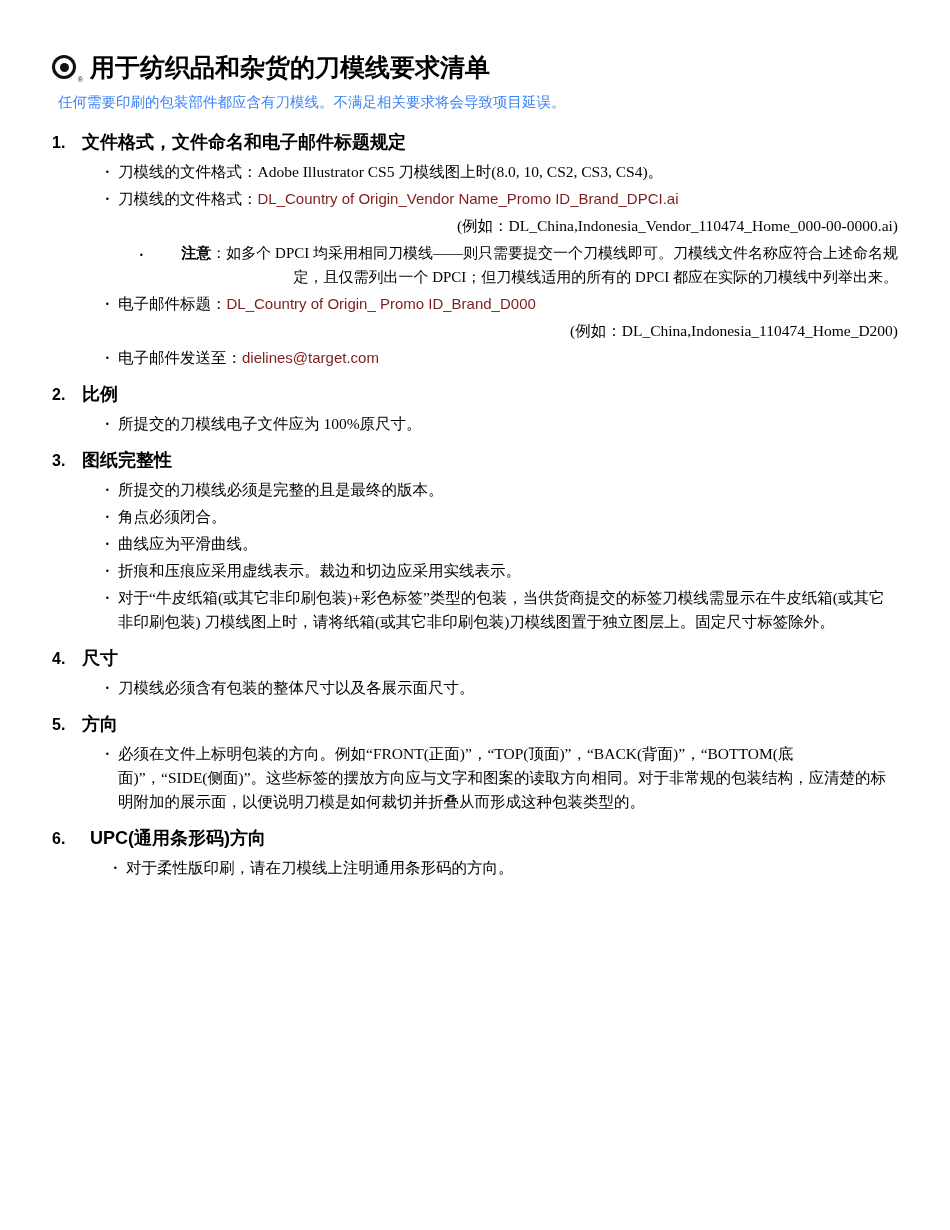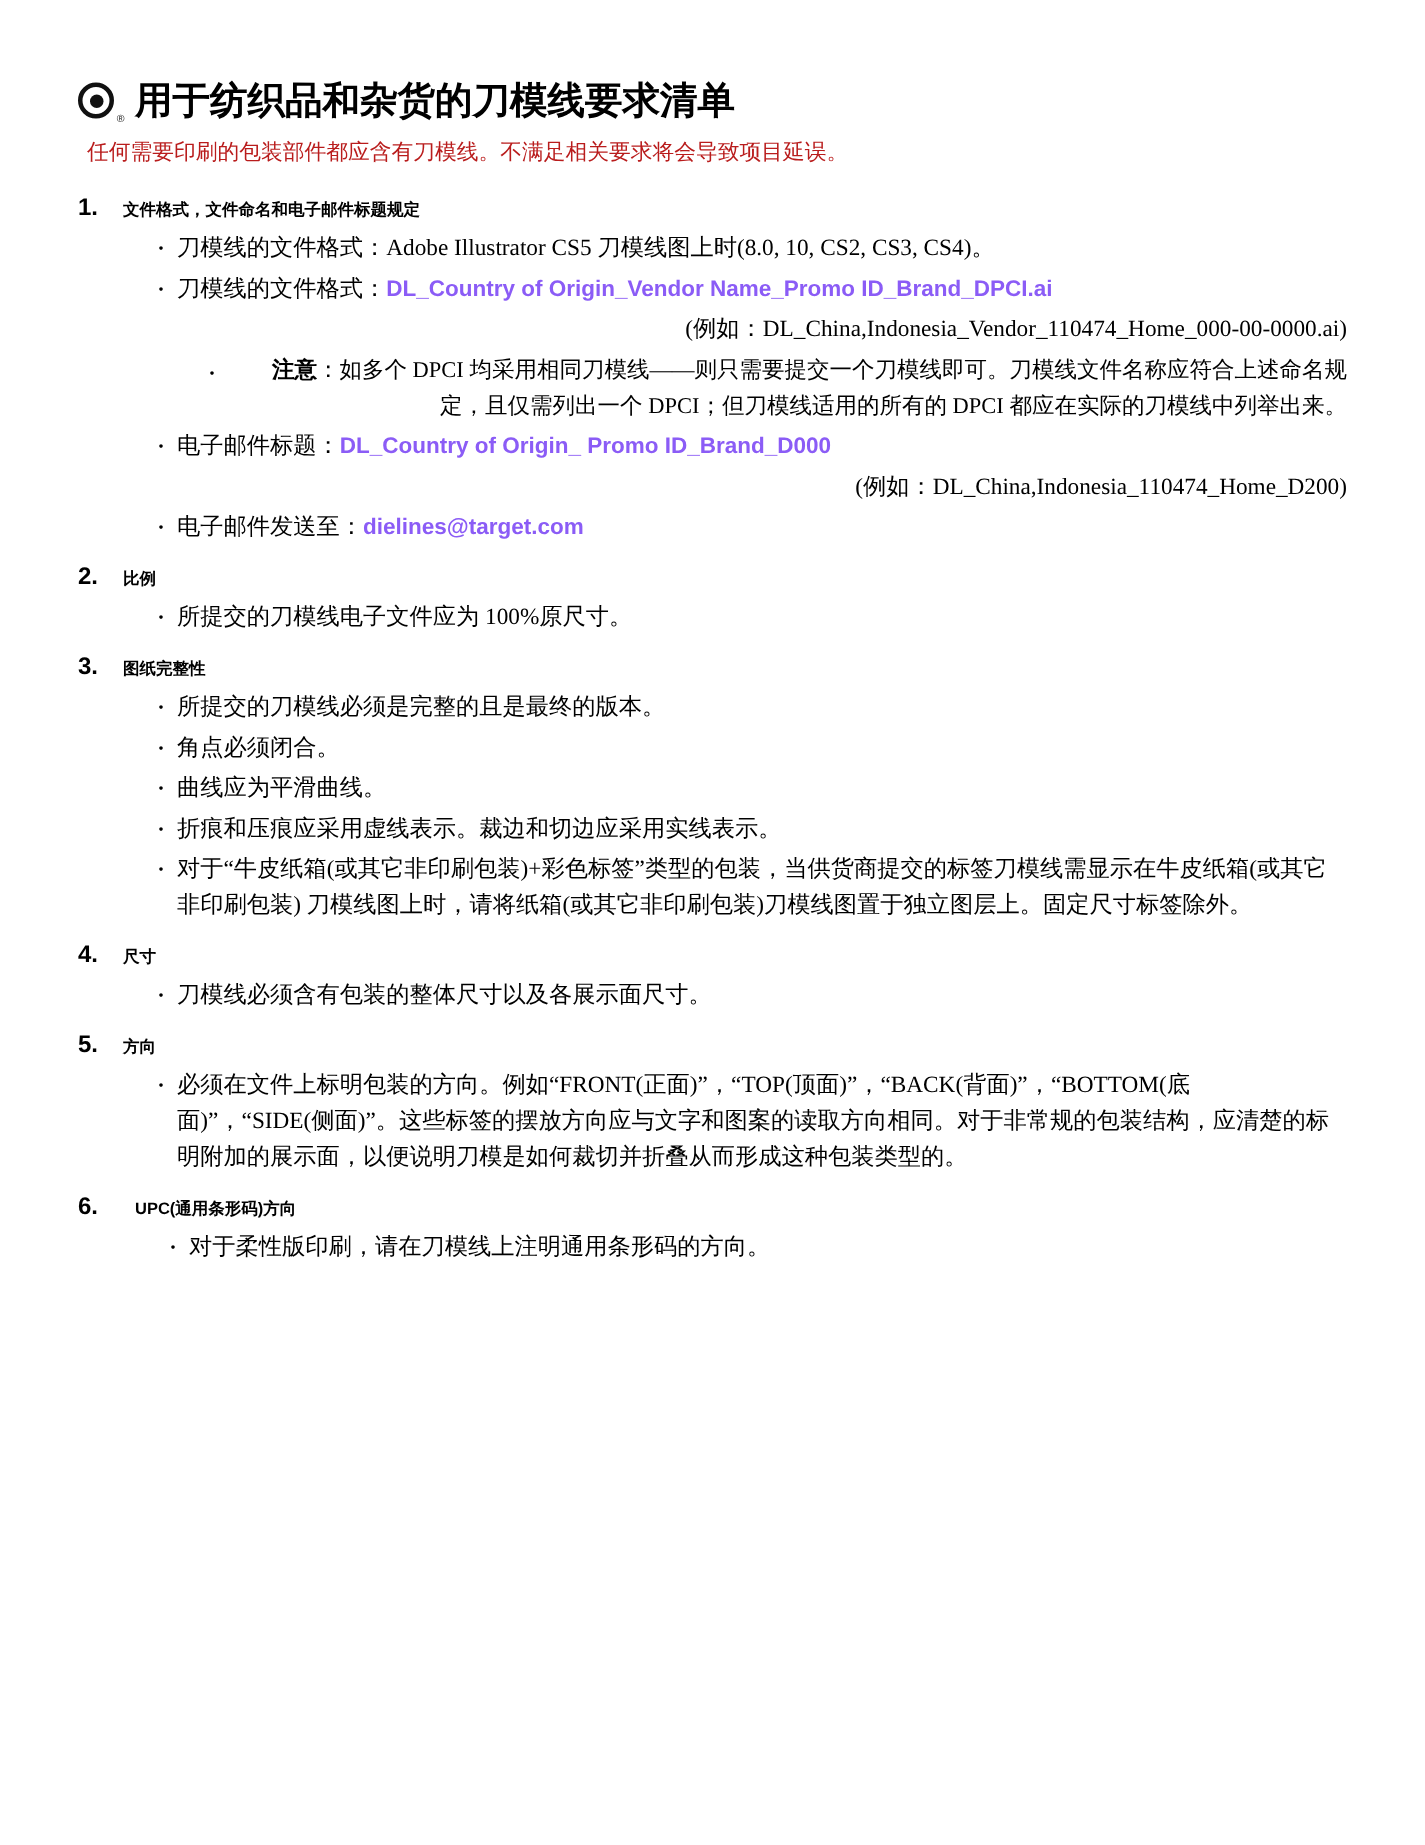--- a/index.html
+++ b/index.html
@@ -61,21 +61,21 @@
   h1.doc-title {
     font-family: "Liberation Sans", sans-serif;
     font-size: 25px;
     font-weight: bold;
     margin: 0;
     letter-spacing: 0px;
     line-height: 1.1;
   }
 
   .warning {
-    color: #b91c1c;
+    color: #3b82f6;
     font-family: "Liberation Sans", sans-serif;
     font-size: 14.5px;
     margin: 0 0 18px 6px;
     line-height: 1.4;
   }
 
   
   .section {
     margin-bottom: 2px;
   }
@@ -91,21 +91,21 @@
     width: 30px;
     flex: 0 0 30px;
     text-align: left;
     font-size: 16px;
   }
   .sec-num.wide {
     width: 38px;
     flex: 0 0 38px;
   }
   .sec-title {
-    font-size: 11px;
+    font-size: 18px;
   }
 
   ul.items {
     list-style: none;
     margin: 0;
     padding: 0 0 0 52px;
   }
   ul.items > li {
     position: relative;
     font-size: 15.5px;
@@ -148,24 +148,23 @@
     line-height: 1.6;
   }
   ul.subitems > li::before {
     content: "·";
     position: absolute;
     left: 0;
     top: -2px;
     font-size: 20px;
   }
   .blue-sans {
-    color: #8b5cf6;
+    color: #7f1d1d;
     font-family: "Liberation Sans", sans-serif;
     font-size: 15px;
-    font-weight: bold;
   }
   .bold { font-weight: bold; }
   .sans { font-family: "Liberation Sans", sans-serif; }
   .li-6 ul.items { padding-left: 60px; }
 </style>
 </head>
 <body>
 
 <div class="page">
 

